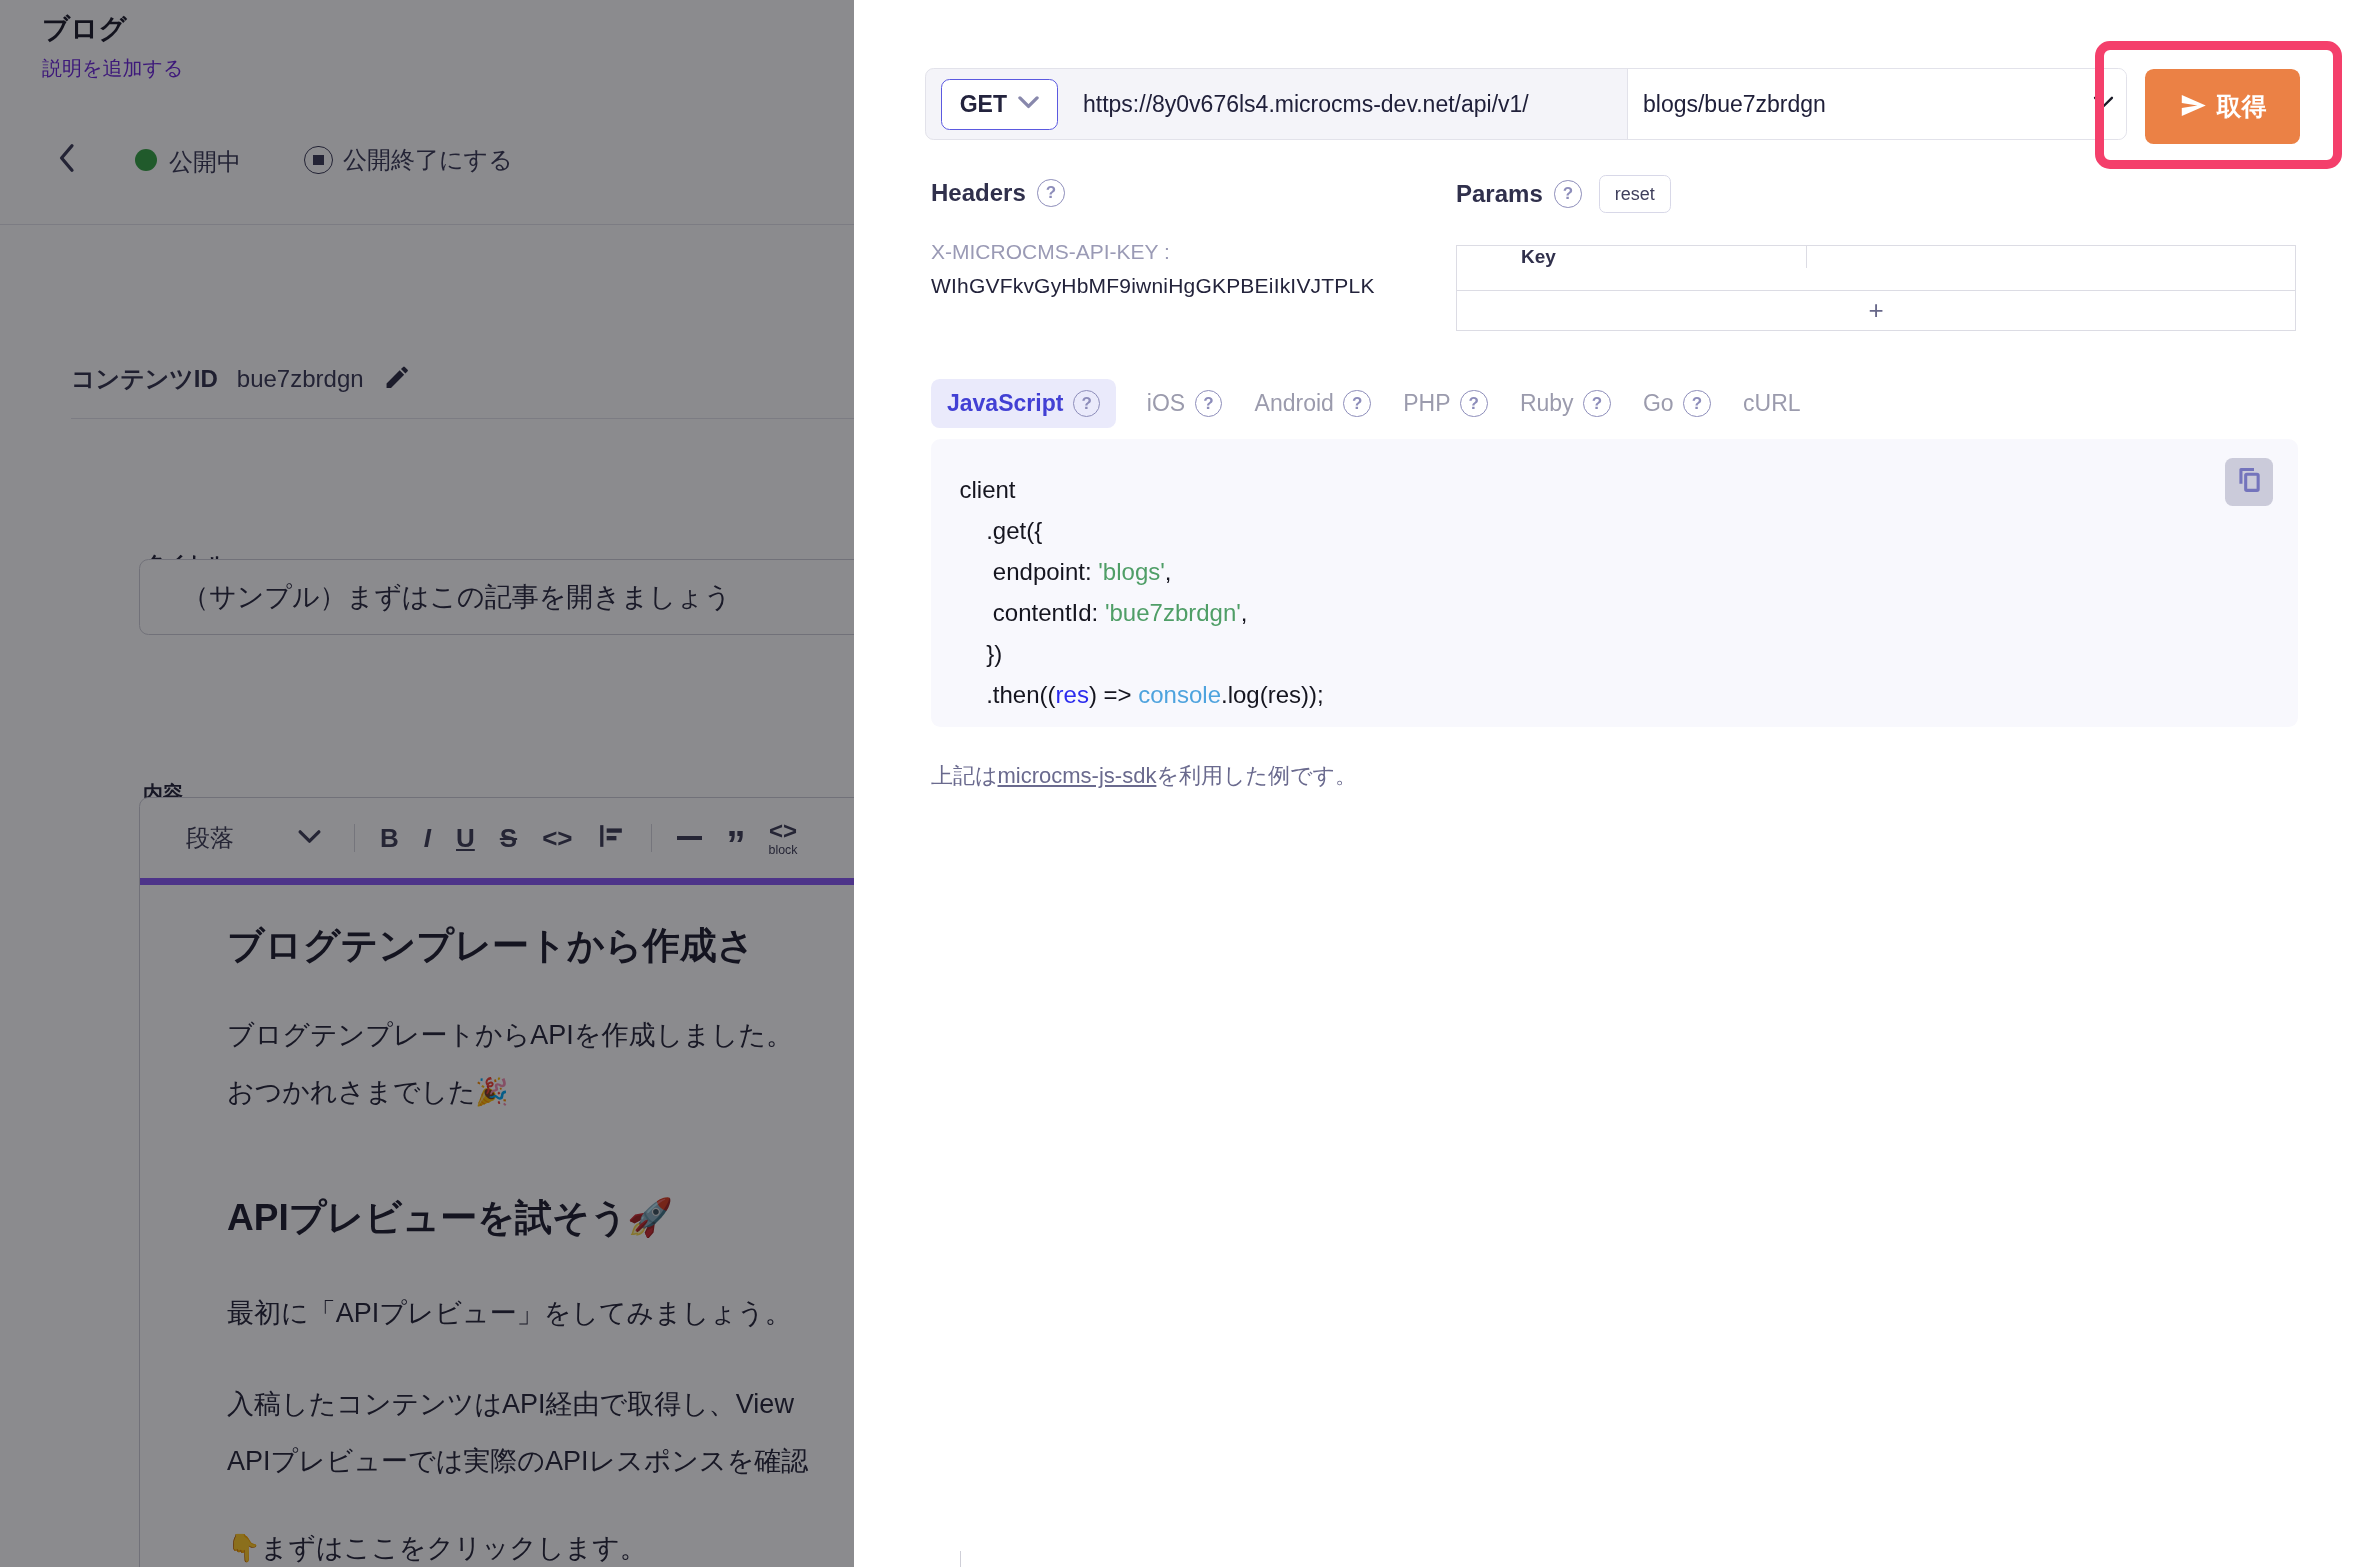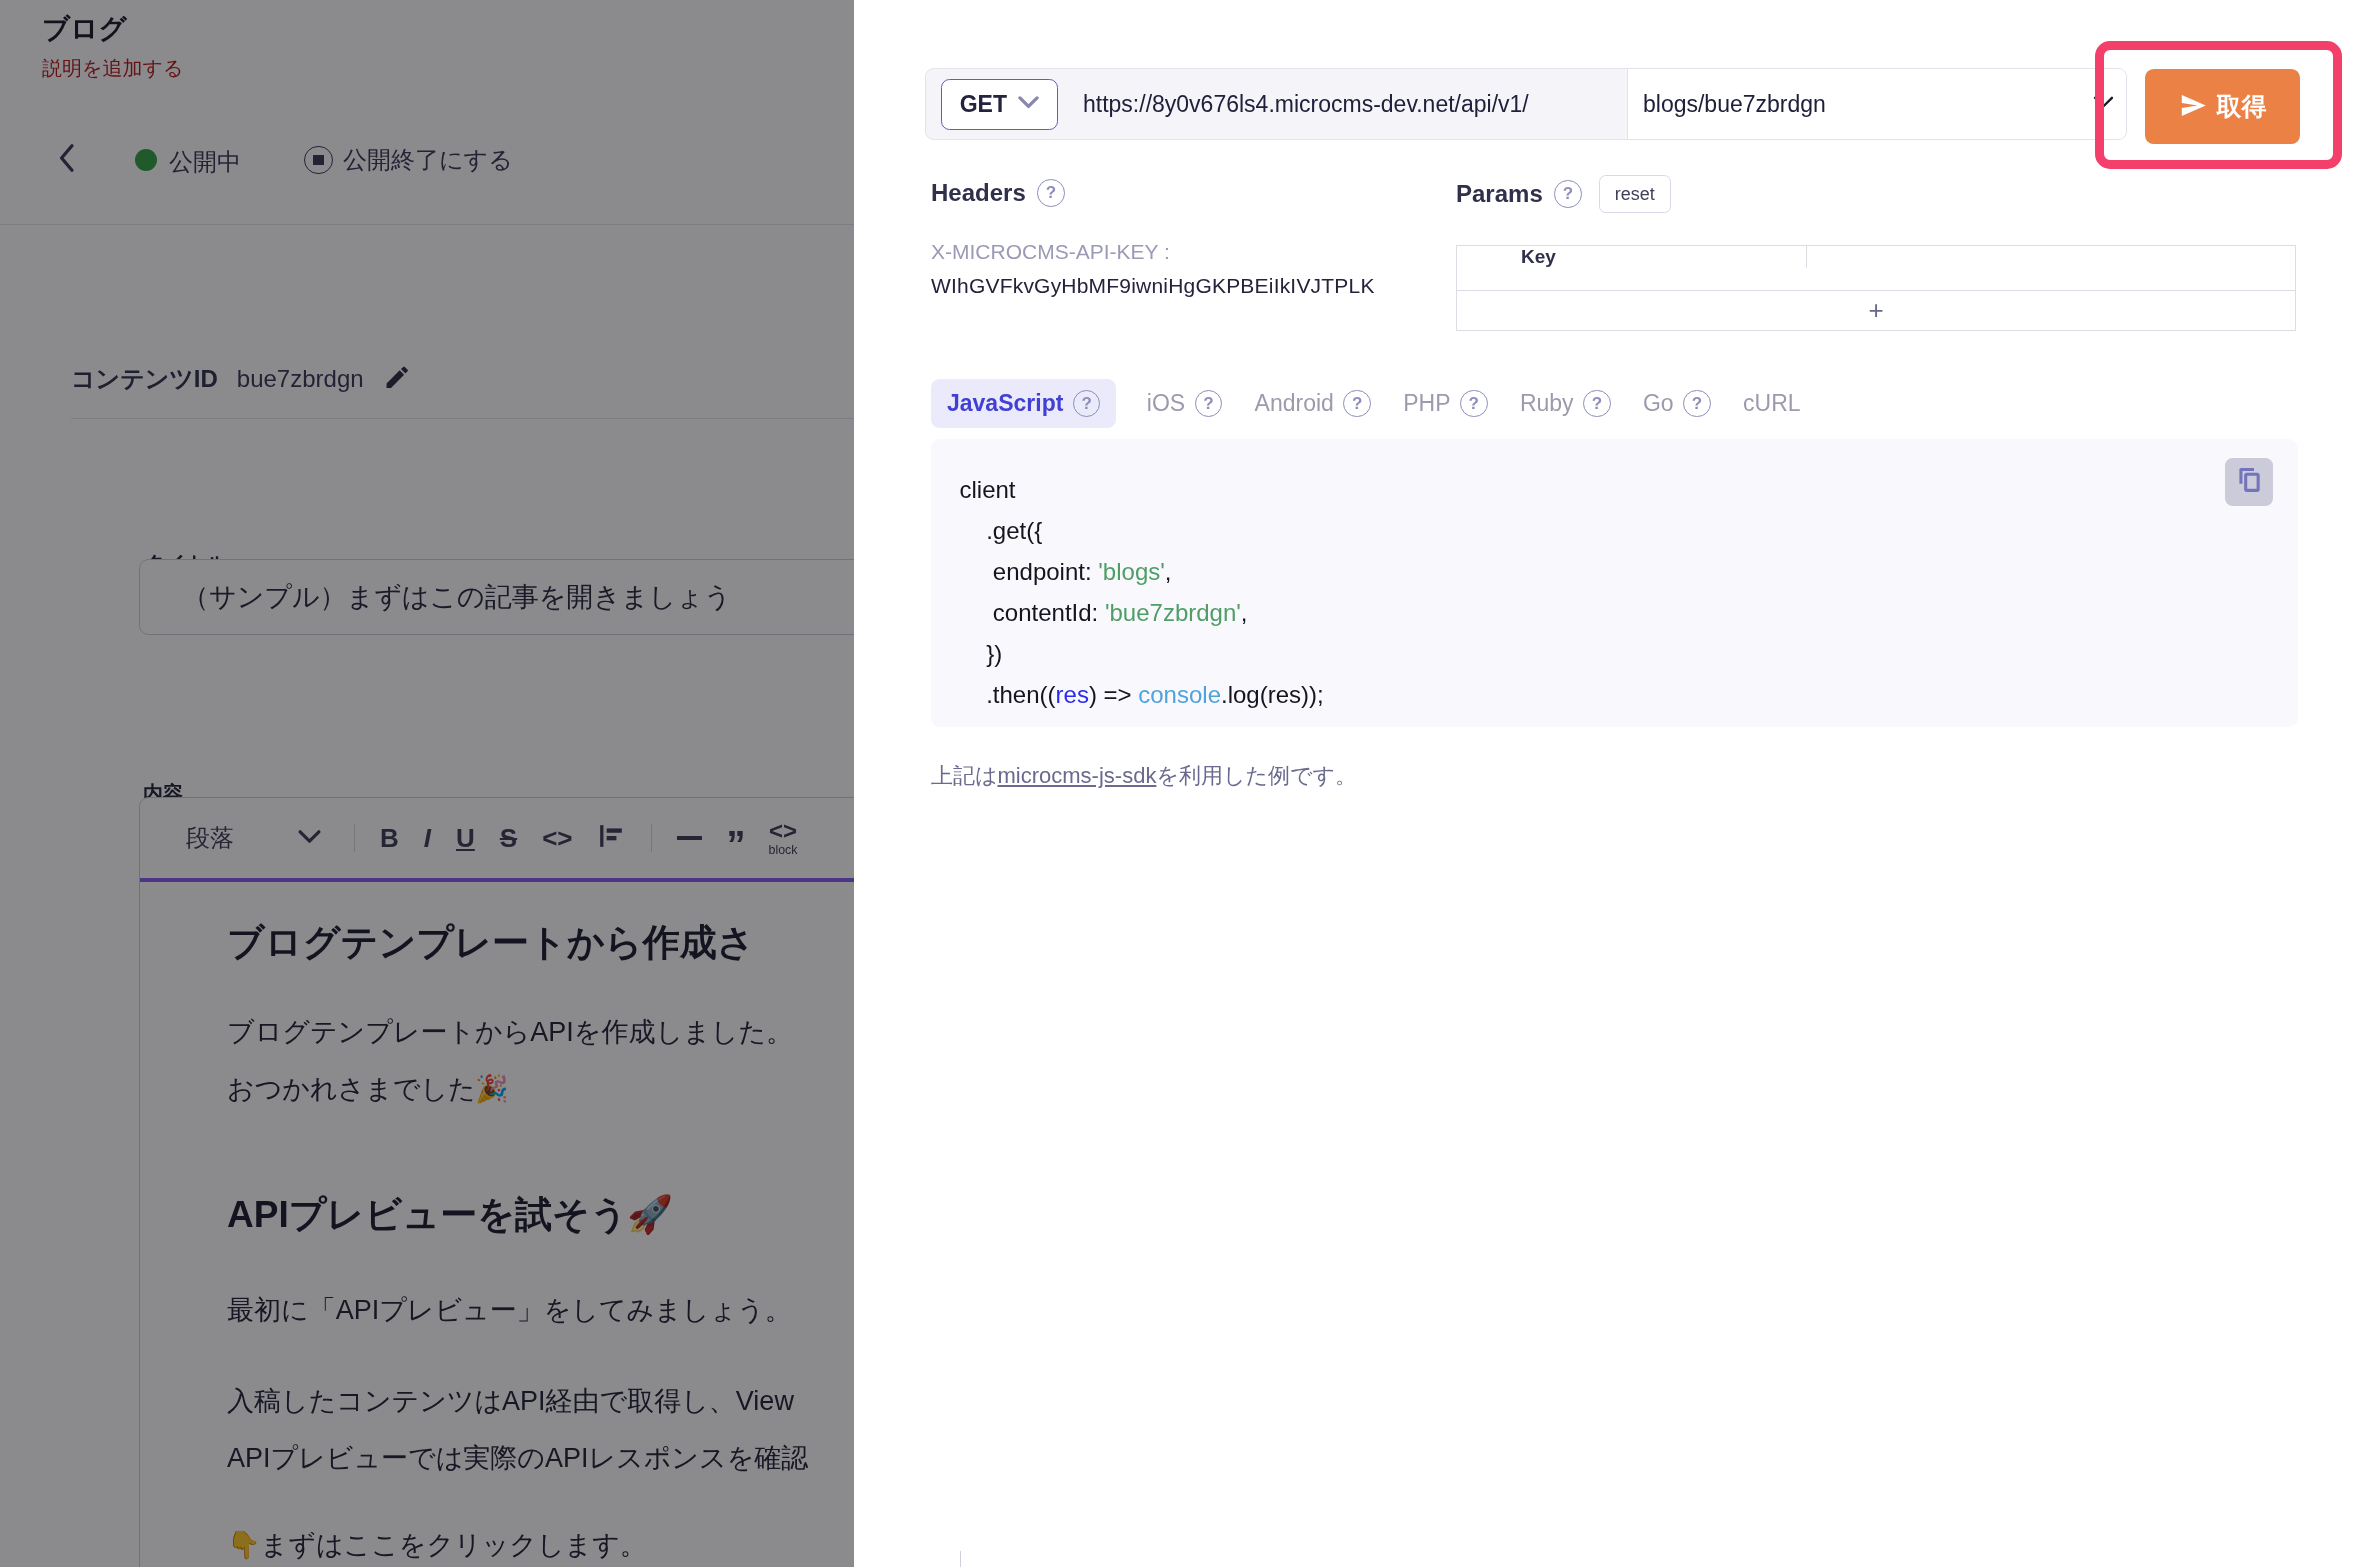--- a/index.html
+++ b/index.html
@@ -2,37 +2,37 @@
 <html style="font-size:15px"><head>
 <meta charset="utf-8">
 <style>
   html,body{margin:0;padding:0;}
   body{font-family:"Liberation Sans","DejaVu Sans",sans-serif;background:#fff;}
   #screen{position:relative;width:2370px;height:1567px;overflow:hidden;background:#fff;}
 
   
   #left-pane{position:absolute;left:0;top:0;width:854px;height:1567px;background:#fff;padding-left:28px;}
   .app-title{position:absolute;left:42px;top:9.5px;font-size:27.6px;font-weight:bold;color:#1d1d2c;}
-  .app-subtitle{position:absolute;left:42px;top:55px;font-size:20px;color:#b91c1c;}
+  .app-subtitle{position:absolute;left:42px;top:55px;font-size:20px;color:#6d28d9;}
   .back-btn{position:absolute;left:53px;top:141px;width:28.5px;height:34px;}
   .status-dot{position:absolute;left:135px;top:149px;width:22px;height:22px;border-radius:50%;}
   .status-label{position:absolute;left:169px;top:146px;font-size:24px;color:#3c3c58;}
   .unpub-btn{position:absolute;left:304px;top:144px;display:flex;align-items:center;gap:10.5px;font-size:24px;color:#3c3c58;cursor:pointer;}
   .stop-icon{width:28.5px;height:28.5px;border:1.9px solid #3c3c58;border-radius:50%;display:flex;align-items:center;justify-content:center;box-sizing:border-box;}
   .stop-icon span{width:10.5px;height:10.5px;background:#3c3c58;display:block;}
   .divider1{position:absolute;left:0;top:224px;width:854px;height:1px;background:#e3e3ea;}
   .contentid-row{position:absolute;left:71px;top:363px;display:flex;align-items:center;gap:19px;}
   .contentid-label{font-size:24px;font-weight:bold;color:#34344e;}
   .contentid-value{font-size:24px;color:#3c3c58;}
   .divider2{position:absolute;left:71px;top:418px;width:783px;height:1px;background:#e3e3ea;}
   .field-label{position:absolute;font-size:20px;font-weight:bold;color:#24243a;margin-top:48px;}
   .title-input{position:absolute;left:139px;top:559px;width:822px;height:76px;border:1px solid #cfcfd8;border-radius:9.5px;box-sizing:border-box;display:flex;align-items:center;background:#fff;}
   .title-input span{padding-left:42px;font-size:27px;color:#2b2b40;white-space:nowrap;}
   .editor-box{position:absolute;left:139px;top:797px;width:822px;height:772px;border:1px solid #cfcfd8;border-radius:9.5px 9.5px 0 0;box-sizing:border-box;background:#fff;}
-  .editor-toolbar{height:80px;display:flex;align-items:center;border-bottom:4px solid #8b5cf6;color:#3f3f58;}
+  .editor-toolbar{height:80px;display:flex;align-items:center;border-bottom:7px solid #8b5cf6;color:#3f3f58;}
   .tb-para{margin-left:46px;font-size:24px;}
   .tb-chev{margin-left:63px;}
   .tb-sep{margin-left:32px;width:1px;height:28.5px;background:#d5d5de;}
   .tb-sep2{margin-left:27px;width:1px;height:28.5px;background:#d5d5de;}
   .tb-btn{margin-left:25px;font-size:26px;font-weight:bold;color:#3f3f58;cursor:pointer;line-height:1;}
   .tb-underline{text-decoration:underline;}
   .tb-strike{text-decoration:line-through;}
   .tb-hr{margin-left:25px;width:25px;height:3.8px;background:#3f3f58;}
   .tb-quote{margin-left:25px;font-size:38px;font-weight:bold;line-height:0.4;padding-top:15px;}
   .tb-codeblock{margin-left:23px;display:flex;flex-direction:column;align-items:center;line-height:1;}

